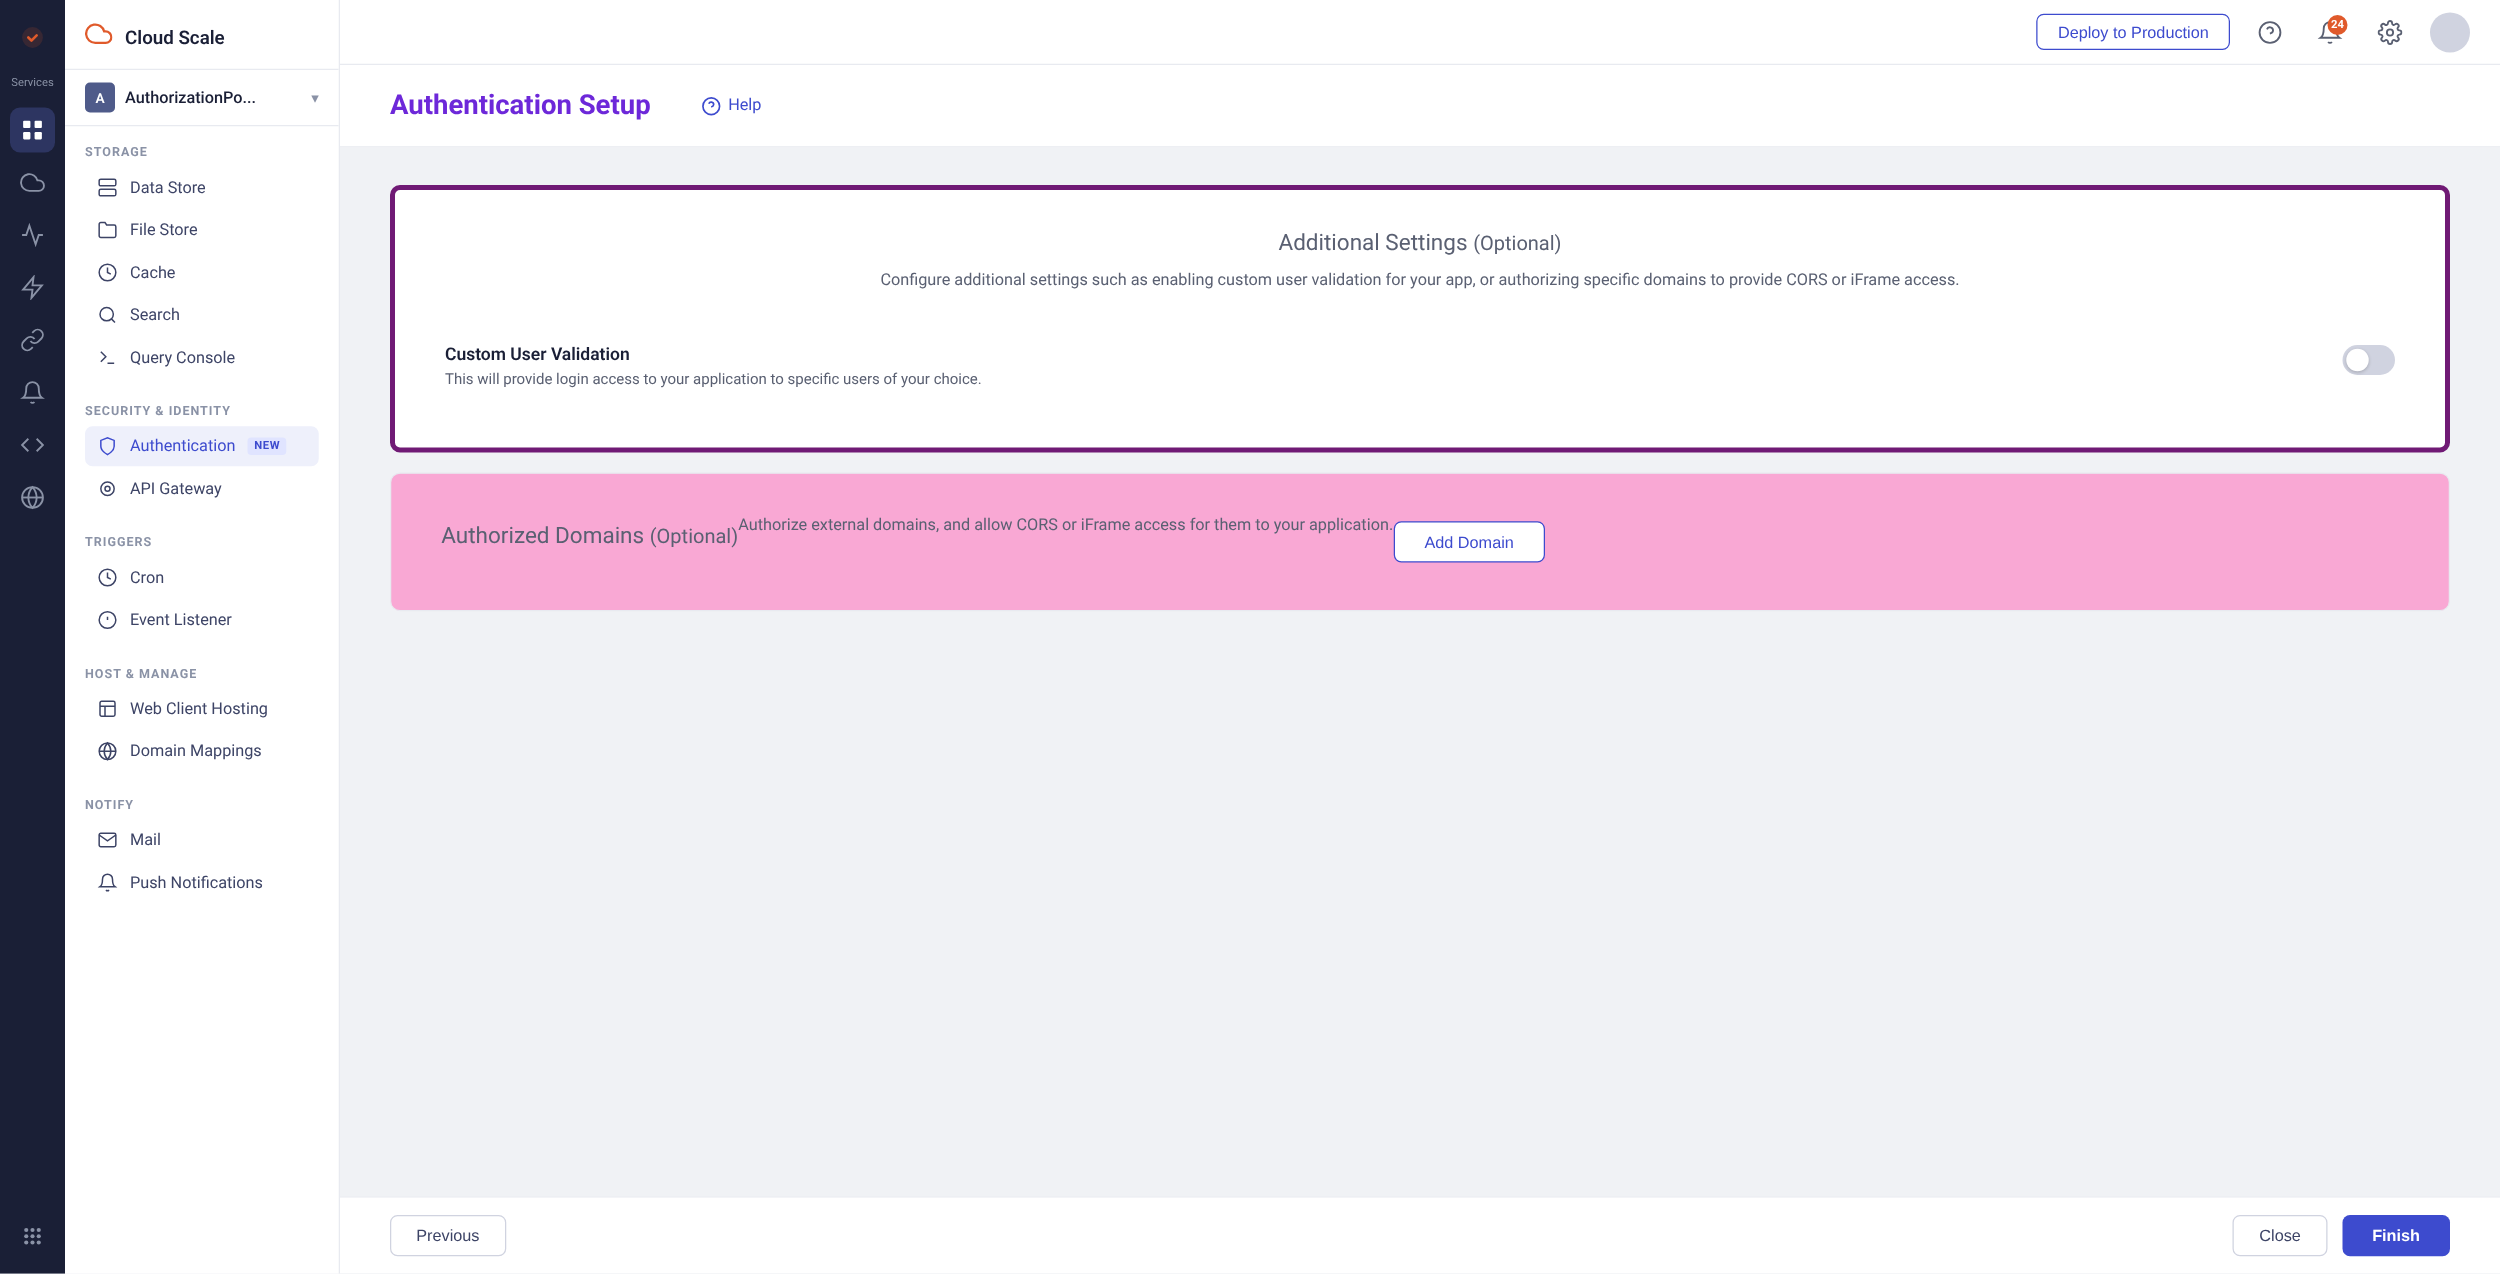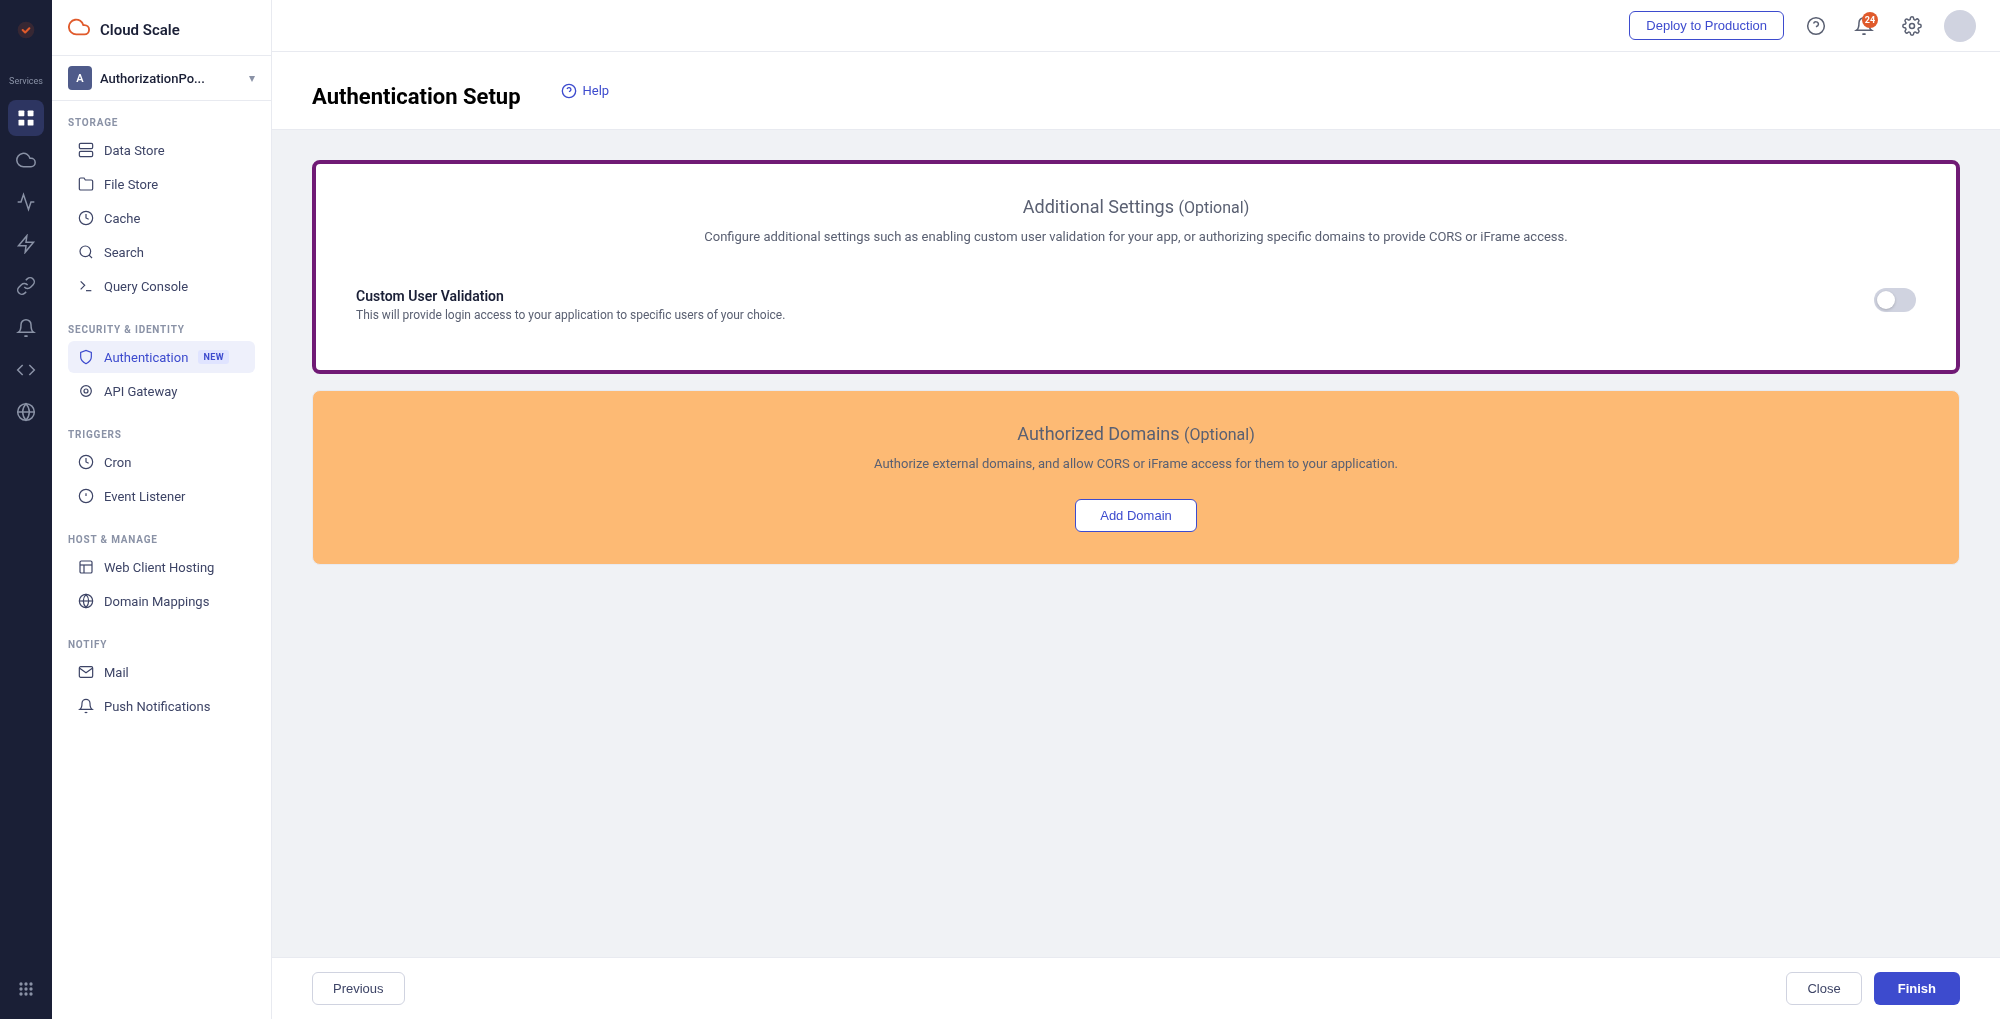--- a/index.html
+++ b/index.html
@@ -14,21 +14,21 @@
       align-items: center;
       padding: 12px 0;
       gap: 6px;
       flex-shrink: 0;
       z-index: 10;
     }
     .icon-bar-label {
       color: #8a92a6;
       font-size: 9px;
       text-align: center;
-      margin-top: 18px;
+      margin-top: 4px;
     }
     .icon-bar-item {
       width: 36px;
       height: 36px;
       display: flex;
       align-items: center;
       justify-content: center;
       border-radius: 8px;
       cursor: pointer;
       color: #8a92a6;
@@ -205,23 +205,22 @@
       border-bottom: 1px solid #e8eaf0;
       padding: 20px 40px;
       display: flex;
       align-items: center;
       gap: 40px;
       flex-shrink: 0;
     }
     .setup-title {
       font-size: 22px;
       font-weight: 700;
-      color: #000000;
+      color: #6d28d9;
       white-space: nowrap;
-      margin-top: 12px;
     }
     .stepper {
       display: flex;
       align-items: center;
       flex: 1;
       justify-content: center;
       gap: 0;
     }
     .stepper-step {
       display: flex;
@@ -339,26 +338,26 @@
       background: #fff;
       border-radius: 50%;
       top: 3px;
       left: 3px;
       transition: left 0.2s;
       box-shadow: 0 1px 3px rgba(0,0,0,0.2);
     }
 
     
     .domains-card {
-      background: #fdba74;
+      background: #f9a8d4;
       border: 1px solid #e8eaf0;
       border-radius: 8px;
       padding: 32px 40px;
       display: flex;
-      flex-direction: column;
+      flex-direction: row;
       align-items: center;
     }
     .domains-title {
       font-size: 18px;
       font-weight: 700;
       color: #1a1f36;
       text-align: center;
       margin-bottom: 10px;
     }
     .domains-title span {

